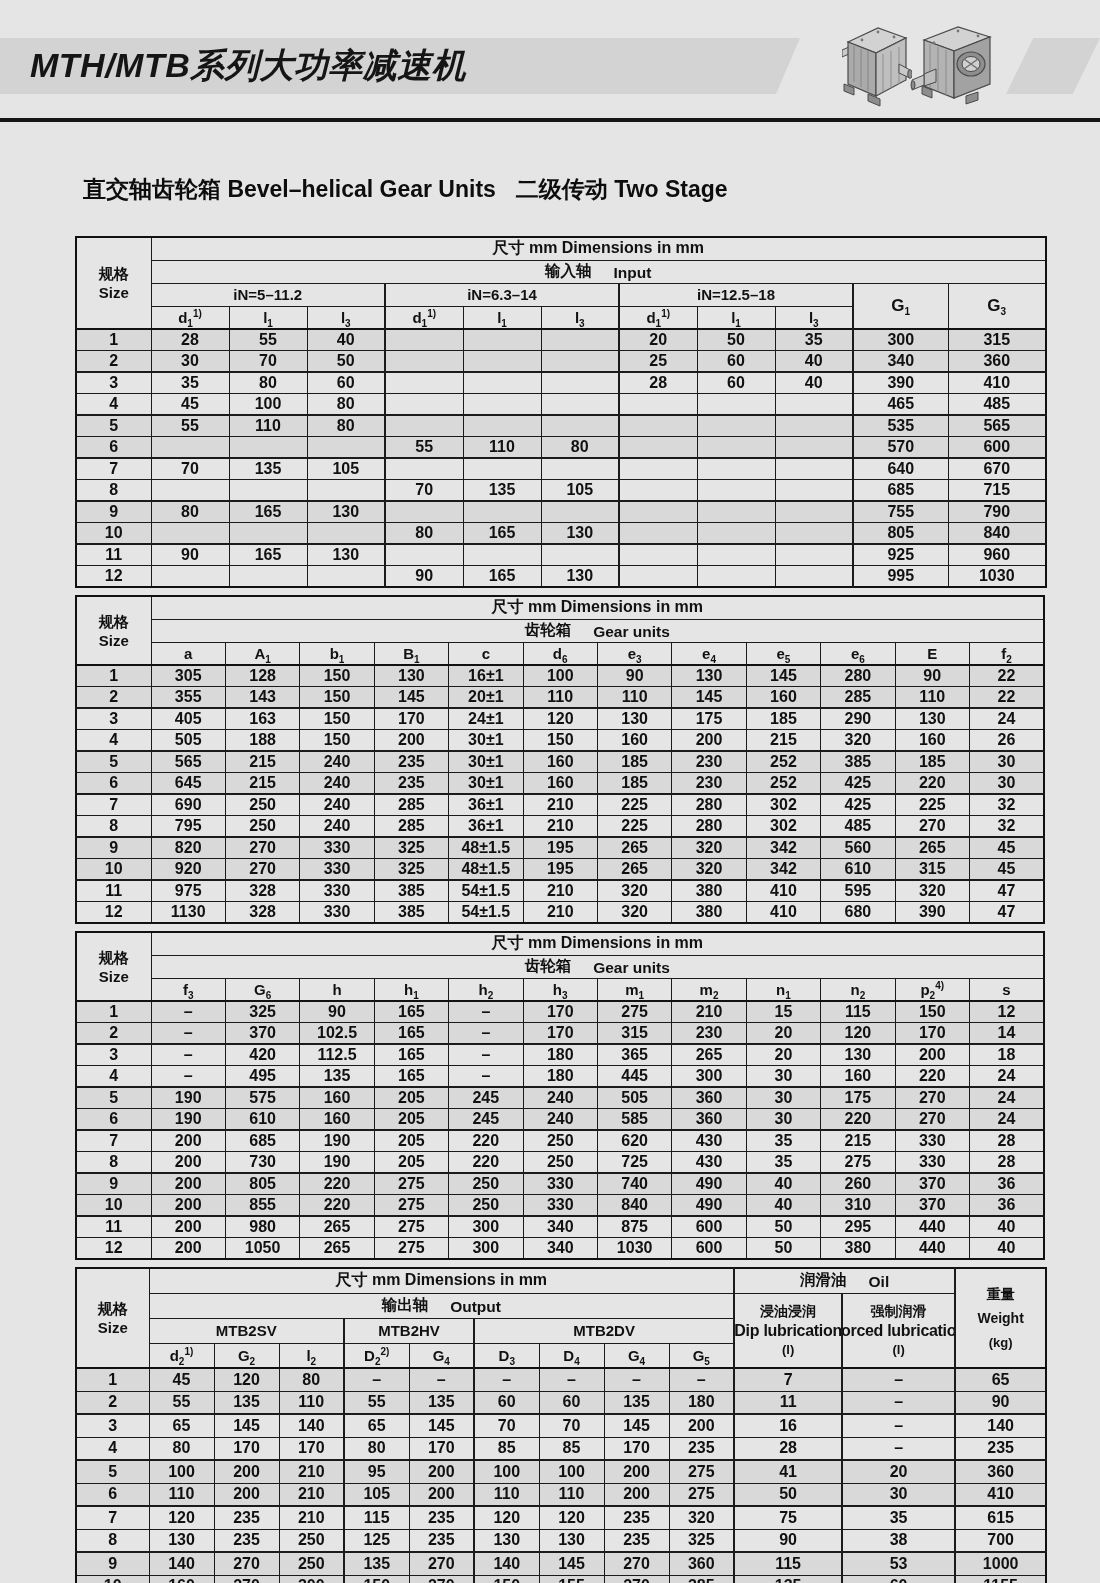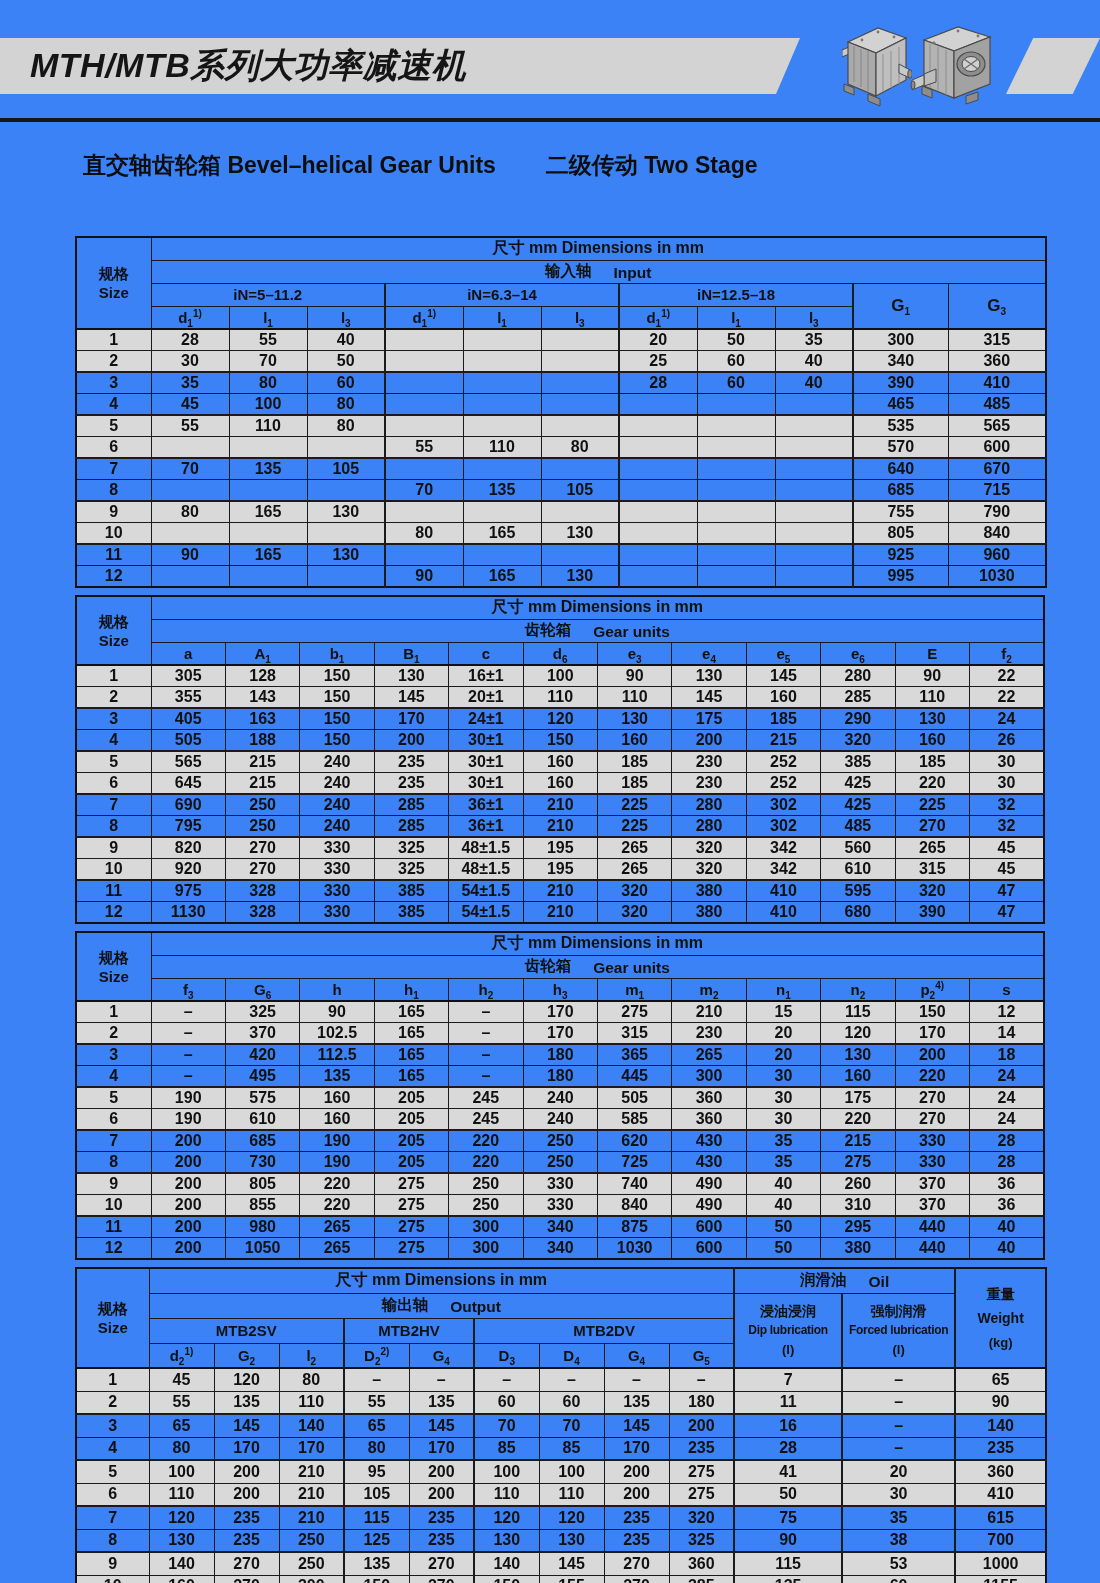--- a/index.html
+++ b/index.html
@@ -1,34 +1,34 @@
 <!DOCTYPE html>
 <html><head>
 <meta charset="utf-8">
 <style>
   html,body{margin:0;padding:0;background:#ffffff;}
-  .page{position:relative;width:1100px;height:1583px;background:#3b82f6;
+  .page{position:relative;width:1100px;height:1583px;background:#e5e5e5;
         font-family:"Liberation Sans","DejaVu Sans",sans-serif;color:#111;overflow:hidden;}
 
   
   .banner-band{position:absolute;left:0;top:38px;width:800px;height:56px;background:#d3d3d3;
                clip-path:polygon(0 0,100% 0,calc(100% - 24px) 100%,0 100%);
                display:flex;align-items:center;}
   .page-title{padding-left:30px;font-size:34px;font-weight:bold;font-style:italic;
               letter-spacing:.5px;white-space:nowrap;color:#151515;}
   .banner-band-right{position:absolute;left:1006px;top:38px;width:94px;height:56px;background:#d3d3d3;
                clip-path:polygon(29% 0,100% 0,71% 100%,0 100%);}
   .gearbox{position:absolute;}
   .gearbox-1{left:842px;top:18px;}
   .gearbox-2{left:908px;top:18px;}
   .divider{position:absolute;left:0;top:118px;width:1100px;height:4px;background:#161616;}
 
   
   .subtitles{position:absolute;left:83px;top:146px;font-size:23px;font-weight:bold;color:#0d0d0d;}
-  .sub-line{display:flex;gap:50px;height:38px;align-items:center;white-space:nowrap;}
+  .sub-line{display:flex;gap:20px;height:38px;align-items:center;white-space:nowrap;margin-top:24px;}
 
   
   .tables{position:absolute;left:75px;top:236px;width:970px;
           display:flex;flex-direction:column;gap:7px;}
   table{border-collapse:collapse;table-layout:fixed;width:970px;border:2.5px solid #111;}
   th,td{border:1px solid #1b1b1b;text-align:center;vertical-align:middle;
         padding:0 2px;overflow:hidden;white-space:nowrap;}
   th{font-size:15px;font-weight:bold;}
   td{font-size:16px;font-weight:bold;height:20px;line-height:20px;}
   .t1 thead tr{height:23px;}
@@ -41,21 +41,21 @@
   .bl2{border-left-width:2px !important;}
   th sub,td sub{font-size:10px;line-height:0;}
   th sup,td sup{font-size:10px;line-height:0;}
   .pair{display:inline-flex;gap:22px;align-items:flex-end;}
   .stack{display:flex;flex-direction:column;align-items:center;justify-content:center;gap:2px;line-height:17px;}
   .stack-spread{gap:7px;}
   .dim-head{font-size:16px;}
   .sec-head{font-size:15.5px;}
   .grp-head{font-size:15px;}
   .oil-line-zh{font-size:14px;}
-  .oil-line-en{font-size:12px;letter-spacing:-.3px;}
+  .oil-line-en{font-size:16px;letter-spacing:-.3px;}
   .oil-line-u{font-size:13px;}
 </style>
 </head>
 <body>
 
 <div class="page">
 
   <div class="banner-band">
     <span class="page-title">MTH/MTB系列大功率减速机</span>
   </div>

